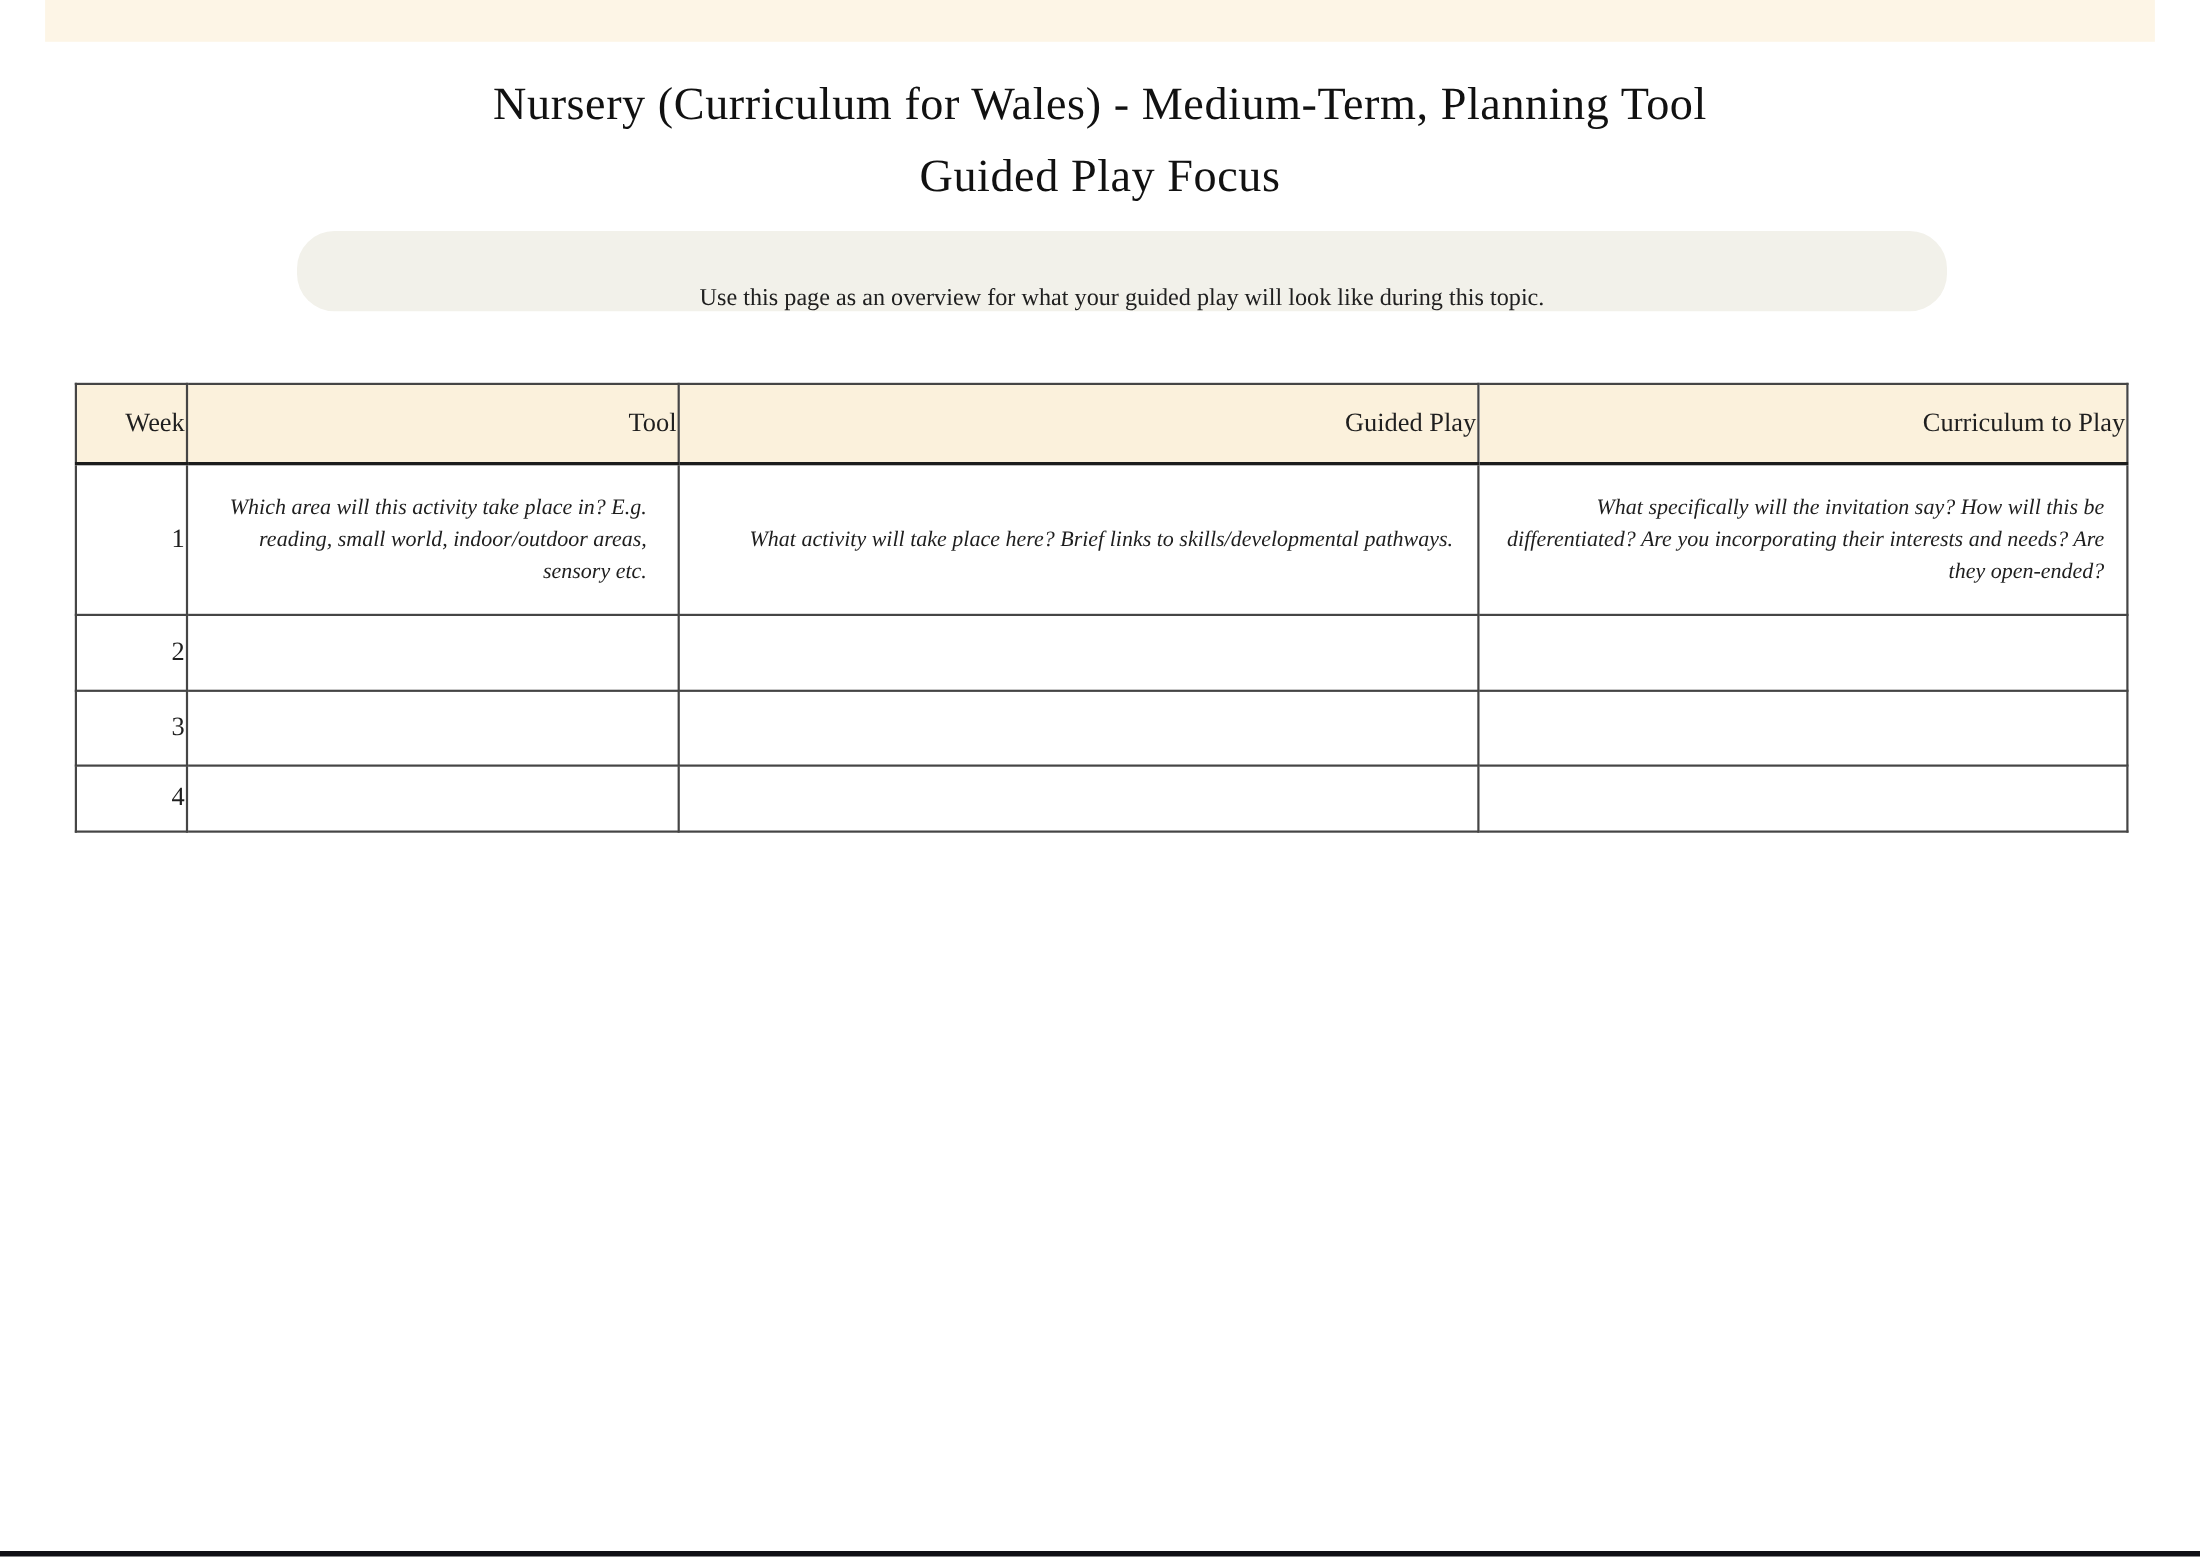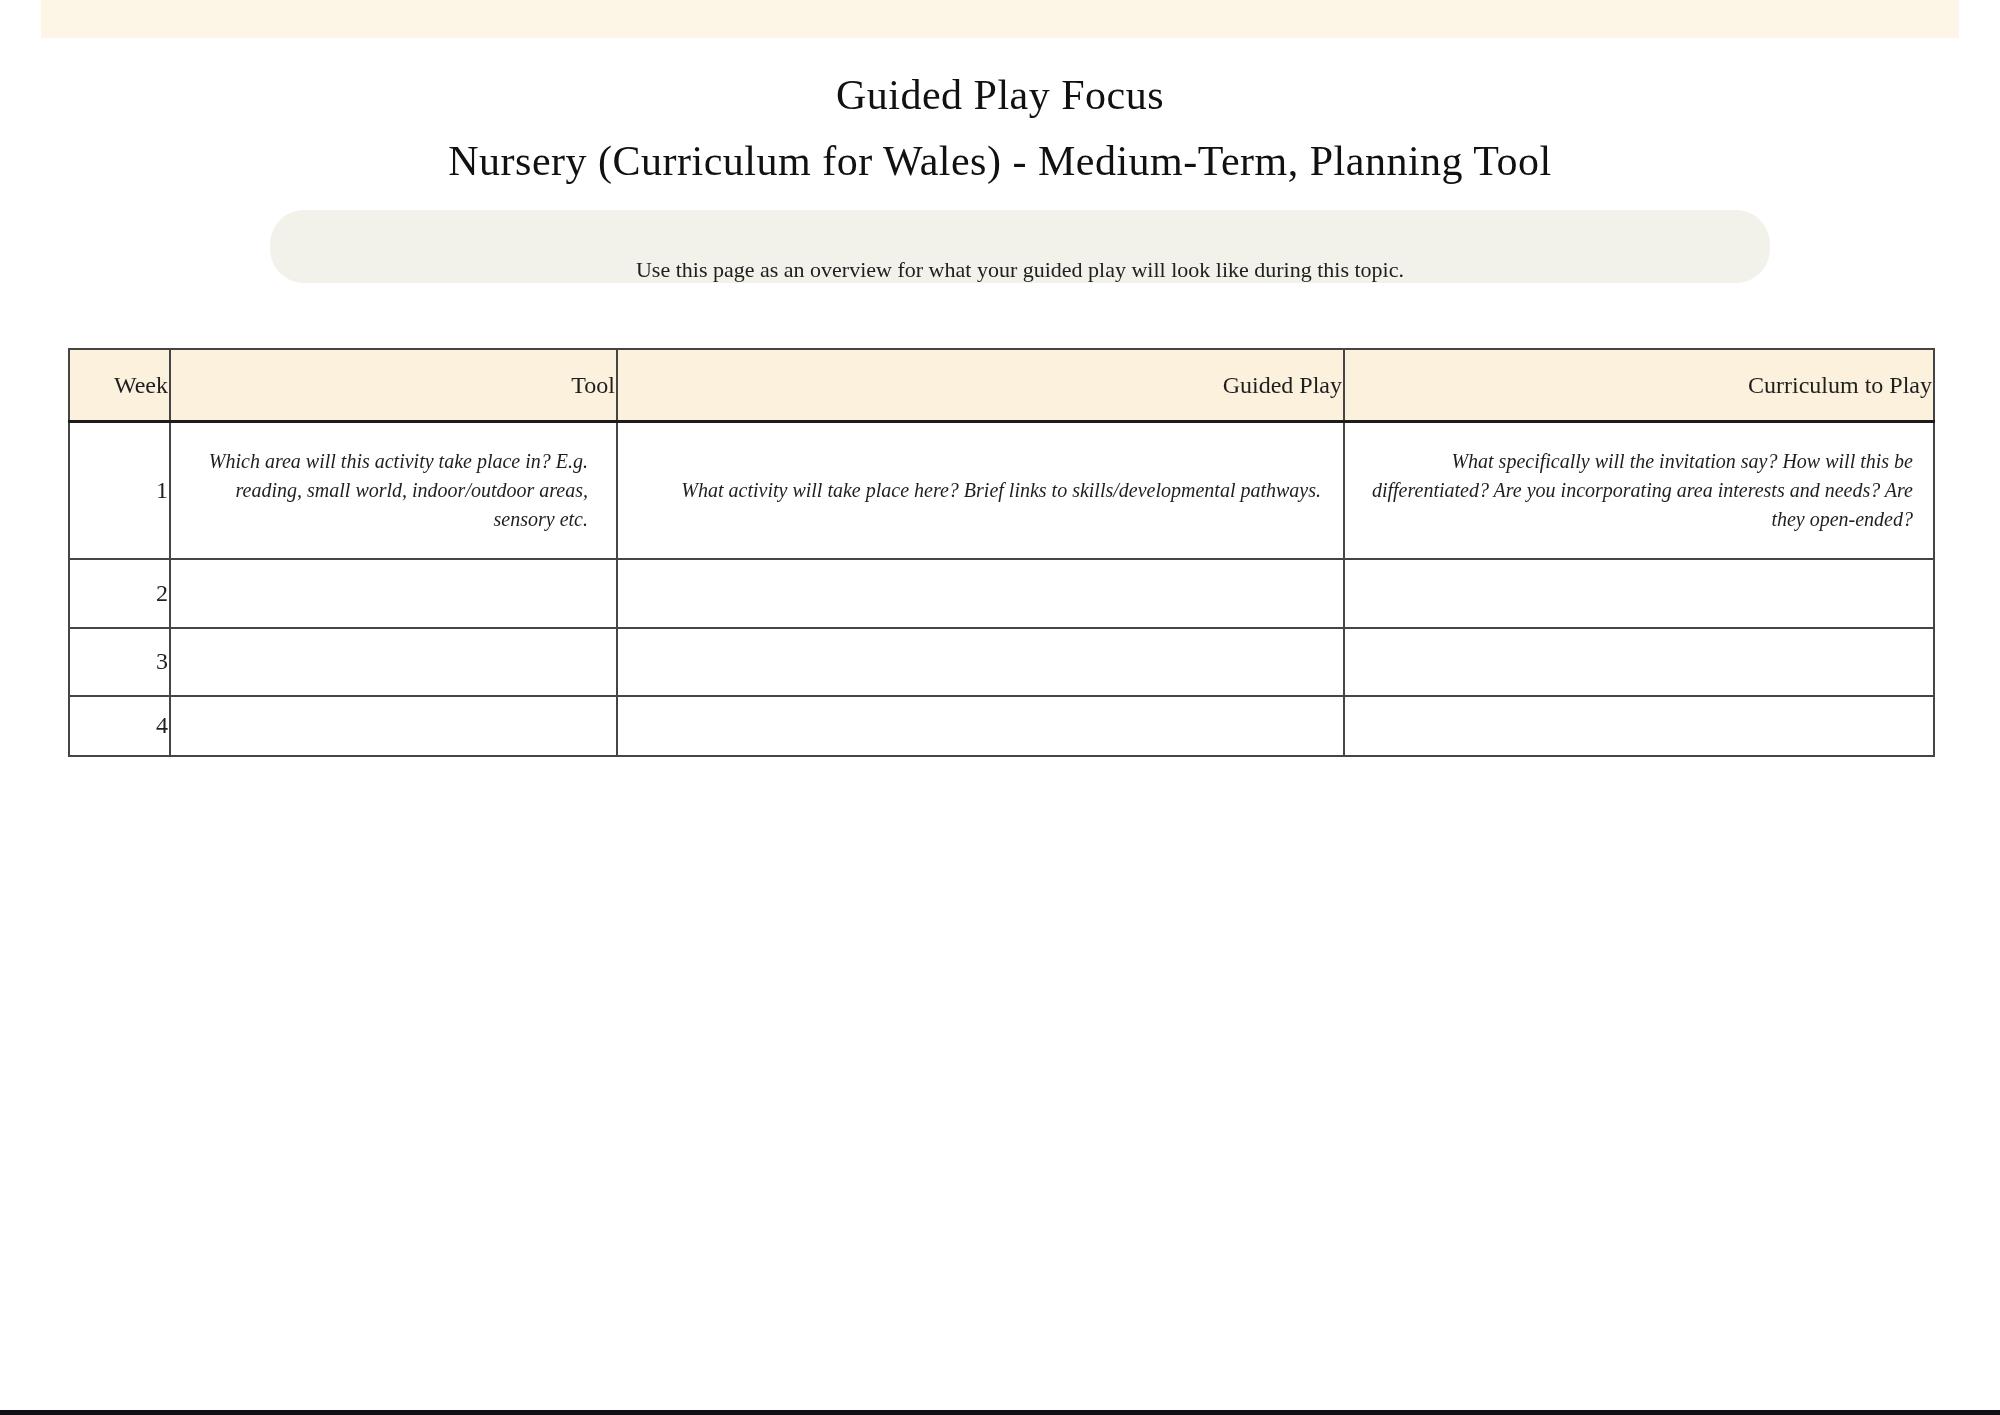--- a/index.html
+++ b/index.html
@@ -106,22 +106,22 @@
     height: 5px;
     background: #101016;
   }
 </style>
 </head>
 <body>
 
 <div class="top-bar"></div>
 
 <div class="title-block">
+  <div class="title-line">Nursery (Curriculum for Wales) - Medium-Term, Planning Tool</div>
   <div class="title-line">Guided Play Focus</div>
-  <div class="title-line">Nursery (Curriculum for Wales) - Medium-Term, Planning Tool</div>
 </div>
 
 <div class="note-banner">
   <div class="note-text">Use this page as an overview for what your guided play will look like during this topic.</div>
 </div>
 
 <table class="planning">
   <colgroup>
     <col style="width:101px">
     <col style="width:447px">
@@ -134,21 +134,21 @@
       <th>Tool</th>
       <th>Guided Play</th>
       <th>Curriculum to Play</th>
     </tr>
   </thead>
   <tbody>
     <tr class="hint-row">
       <td class="week-cell">1</td>
       <td class="hint-cell">Which area will this activity take place in? E.g. reading, small world, indoor/outdoor areas, sensory etc.</td>
       <td class="hint-cell guided">What activity will take place here? Brief links to skills/developmental pathways.</td>
-      <td class="hint-cell invitations">What specifically will the invitation say? How will this be differentiated?  Are you incorporating area interests and needs? Are they open-ended?</td>
+      <td class="hint-cell invitations">What specifically will the invitation say? How will this be differentiated?  Are you incorporating their interests and needs? Are they open-ended?</td>
     </tr>
     <tr class="blank-row-2">
       <td class="week-cell">2</td>
       <td></td>
       <td></td>
       <td></td>
     </tr>
     <tr class="blank-row-3">
       <td class="week-cell">3</td>
       <td></td>

